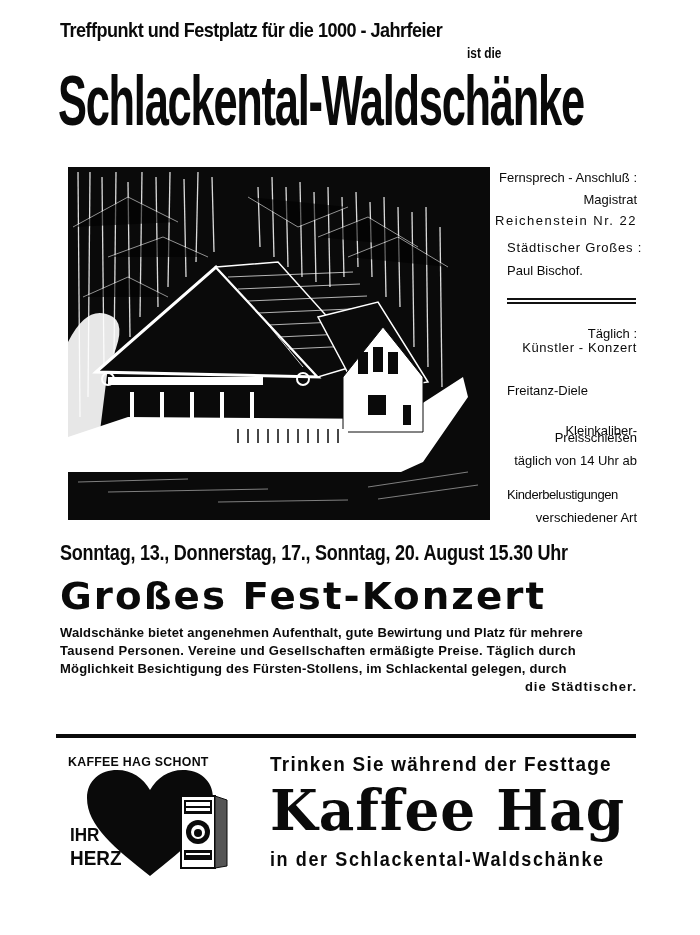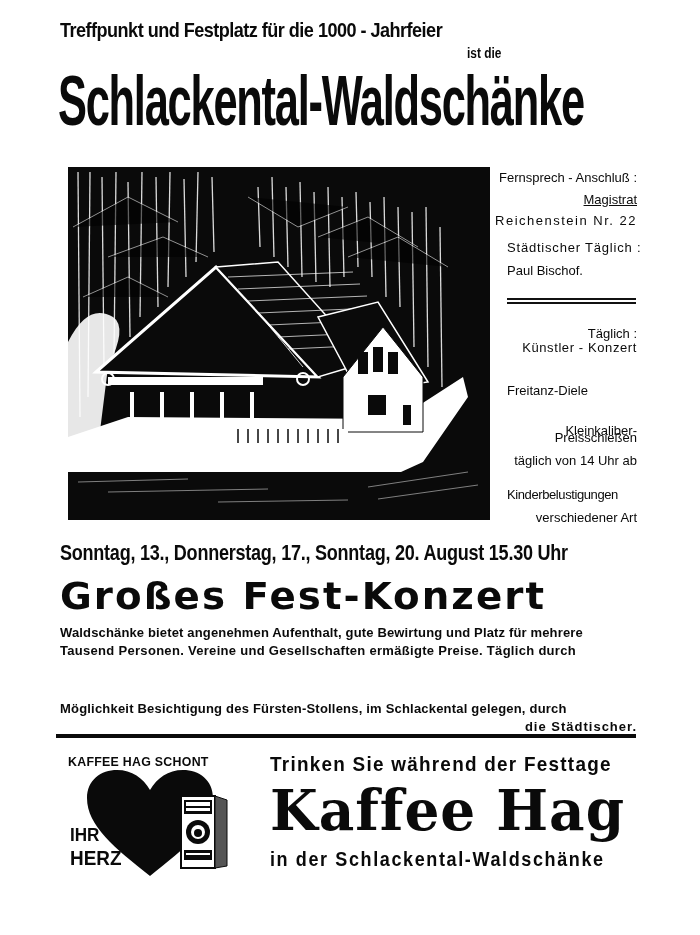--- a/index.html
+++ b/index.html
@@ -152,43 +152,43 @@
       <line x1="10" y1="315" x2="120" y2="312"></line>
         <line x1="40" y1="325" x2="200" y2="322"></line>
       <line x1="150" y1="335" x2="280" y2="333"></line>
         <line x1="300" y1="320" x2="400" y2="305"></line>
       <line x1="310" y1="332" x2="410" y2="318"></line>
     </g>
   </svg>
 </div>
 
 <div class="abs side" style="top:170px;">Fernsprech - Anschluß :</div>
-<div class="abs side" style="top:192px;text-decoration:underline;">Magistrat</div>
+<div class="abs side" style="top:192px;">Magistrat</div>
 <div class="abs side" style="top:213px; letter-spacing:1.5px;margin-left:28px;">Reichenstein Nr. 22</div>
-<div class="abs side left" style="top:240px; letter-spacing:0.8px;">Städtischer Täglich :</div>
+<div class="abs side left" style="top:240px; letter-spacing:0.8px;">Städtischer Großes :</div>
 <div class="abs side left bold" style="top:263px;">Paul Bischof.</div>
 <div class="abs" id="double-rule-1"></div>
 <div class="abs" id="double-rule-2"></div>
 
 <div class="abs side" style="top:326px;">Täglich :</div>
 <div class="abs side bold" style="top:340px; letter-spacing:0.6px;">Künstler - Konzert</div>
 <div class="abs side left bold" style="top:383px;">Freitanz-Diele</div>
 <div class="abs side bold" style="top:413px;margin-top:10px;">Kleinkaliber-</div>
 <div class="abs side bold" style="top:430px;">Preisschießen</div>
 <div class="abs side" style="top:453px;">täglich von 14 Uhr ab</div>
 <div class="abs side left bold" style="top:487px; letter-spacing:-0.4px;">Kinderbelustigungen</div>
 <div class="abs side" style="top:510px;">verschiedener Art</div>
 
 <div class="abs cond" id="dates">Sonntag, 13., Donnerstag, 17., Sonntag, 20. August 15.30 Uhr</div>
 <div class="abs cond" id="fest-konzert">Großes Fest-Konzert</div>
 
 <div class="abs" id="desc">
   <span class="line" style="letter-spacing:0.15px;">Waldschänke bietet angenehmen Aufenthalt, gute Bewirtung und Platz für mehrere</span>
   <span class="line" style="letter-spacing:0.3px;">Tausend Personen. Vereine und Gesellschaften ermäßigte Preise. Täglich durch</span>
-  <span class="line" style="letter-spacing:0.2px;margin-top:40px;">Möglichkeit Besichtigung des Fürsten-Stollens, im Schlackental gelegen, durch</span>
+  <span class="line" style="letter-spacing:0.2px;">Möglichkeit Besichtigung des Fürsten-Stollens, im Schlackental gelegen, durch</span>
   <span class="line right" style="letter-spacing:1px;">die Städtischer.</span>
 </div>
 
 <div class="abs" id="big-rule"></div>
 
 <div class="abs cond" id="hag-slogan">KAFFEE HAG SCHONT</div>
 <svg class="abs" id="heart" viewBox="0 0 130 110">
   <path d="M65 108 C30 80 2 58 2 30 C2 12 16 2 32 2 C47 2 58 10 65 22 C72 10 83 2 98 2 C114 2 128 12 128 30 C128 58 100 80 65 108 Z" fill="#0a0a0a"></path>
 </svg>
 <div class="abs cond" id="ihr">IHR</div>

